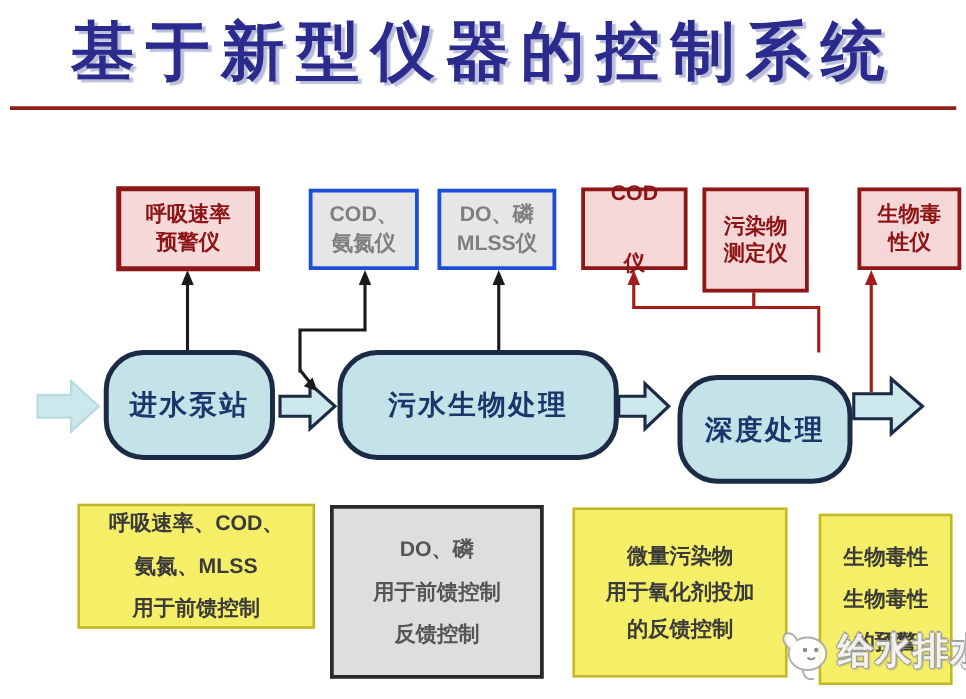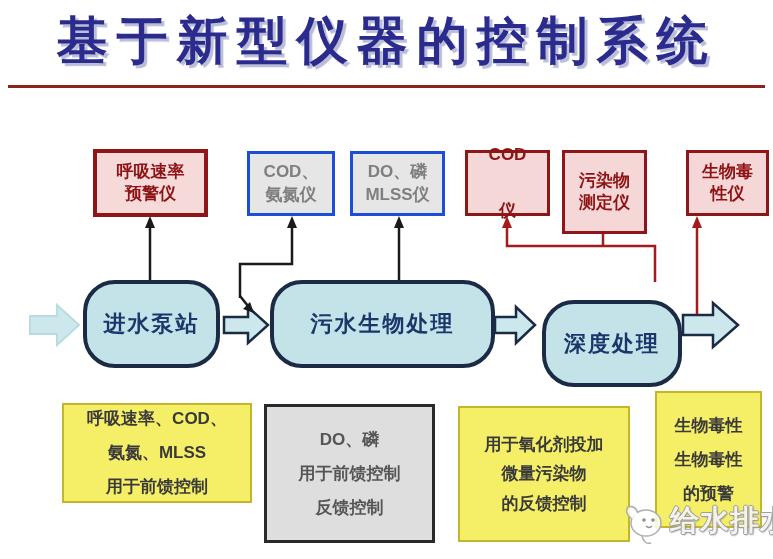--- a/index.html
+++ b/index.html
@@ -176,25 +176,25 @@
     <div class="ln">呼吸速率、COD、</div>
     <div class="ln">氨氮、MLSS</div>
     <div class="ln">用于前馈控制</div>
   </div>
   <div class="abs note graynote" style="left:264px;top:404px;width:171px;height:139px;">
     <div class="ln">DO、磷</div>
     <div class="ln">用于前馈控制</div>
     <div class="ln">反馈控制</div>
   </div>
   <div class="abs note yellow tight" style="left:458px;top:406px;width:172px;height:136px;">
+    <div class="ln">微量污染物</div>
     <div class="ln">用于氧化剂投加</div>
-    <div class="ln">微量污染物</div>
     <div class="ln">的反馈控制</div>
   </div>
-  <div class="abs note yellow" style="left:655px;top:391px;width:107px;height:137px;">
+  <div class="abs note yellow" style="left:655px;top:411px;width:107px;height:137px;">
     <div class="ln">生物毒性</div>
     <div class="ln">生物毒性</div>
     <div class="ln">的预警</div>
   </div>
 
   <div class="abs watermark">
     <span style="margin-right:2px;">
       <svg width="48" height="56" viewBox="0 0 48 56">
         <g stroke="#aaaaaa" stroke-width="1.5" fill="rgba(255,255,255,0.9)">
           <ellipse cx="26" cy="30" rx="15" ry="13"></ellipse>

